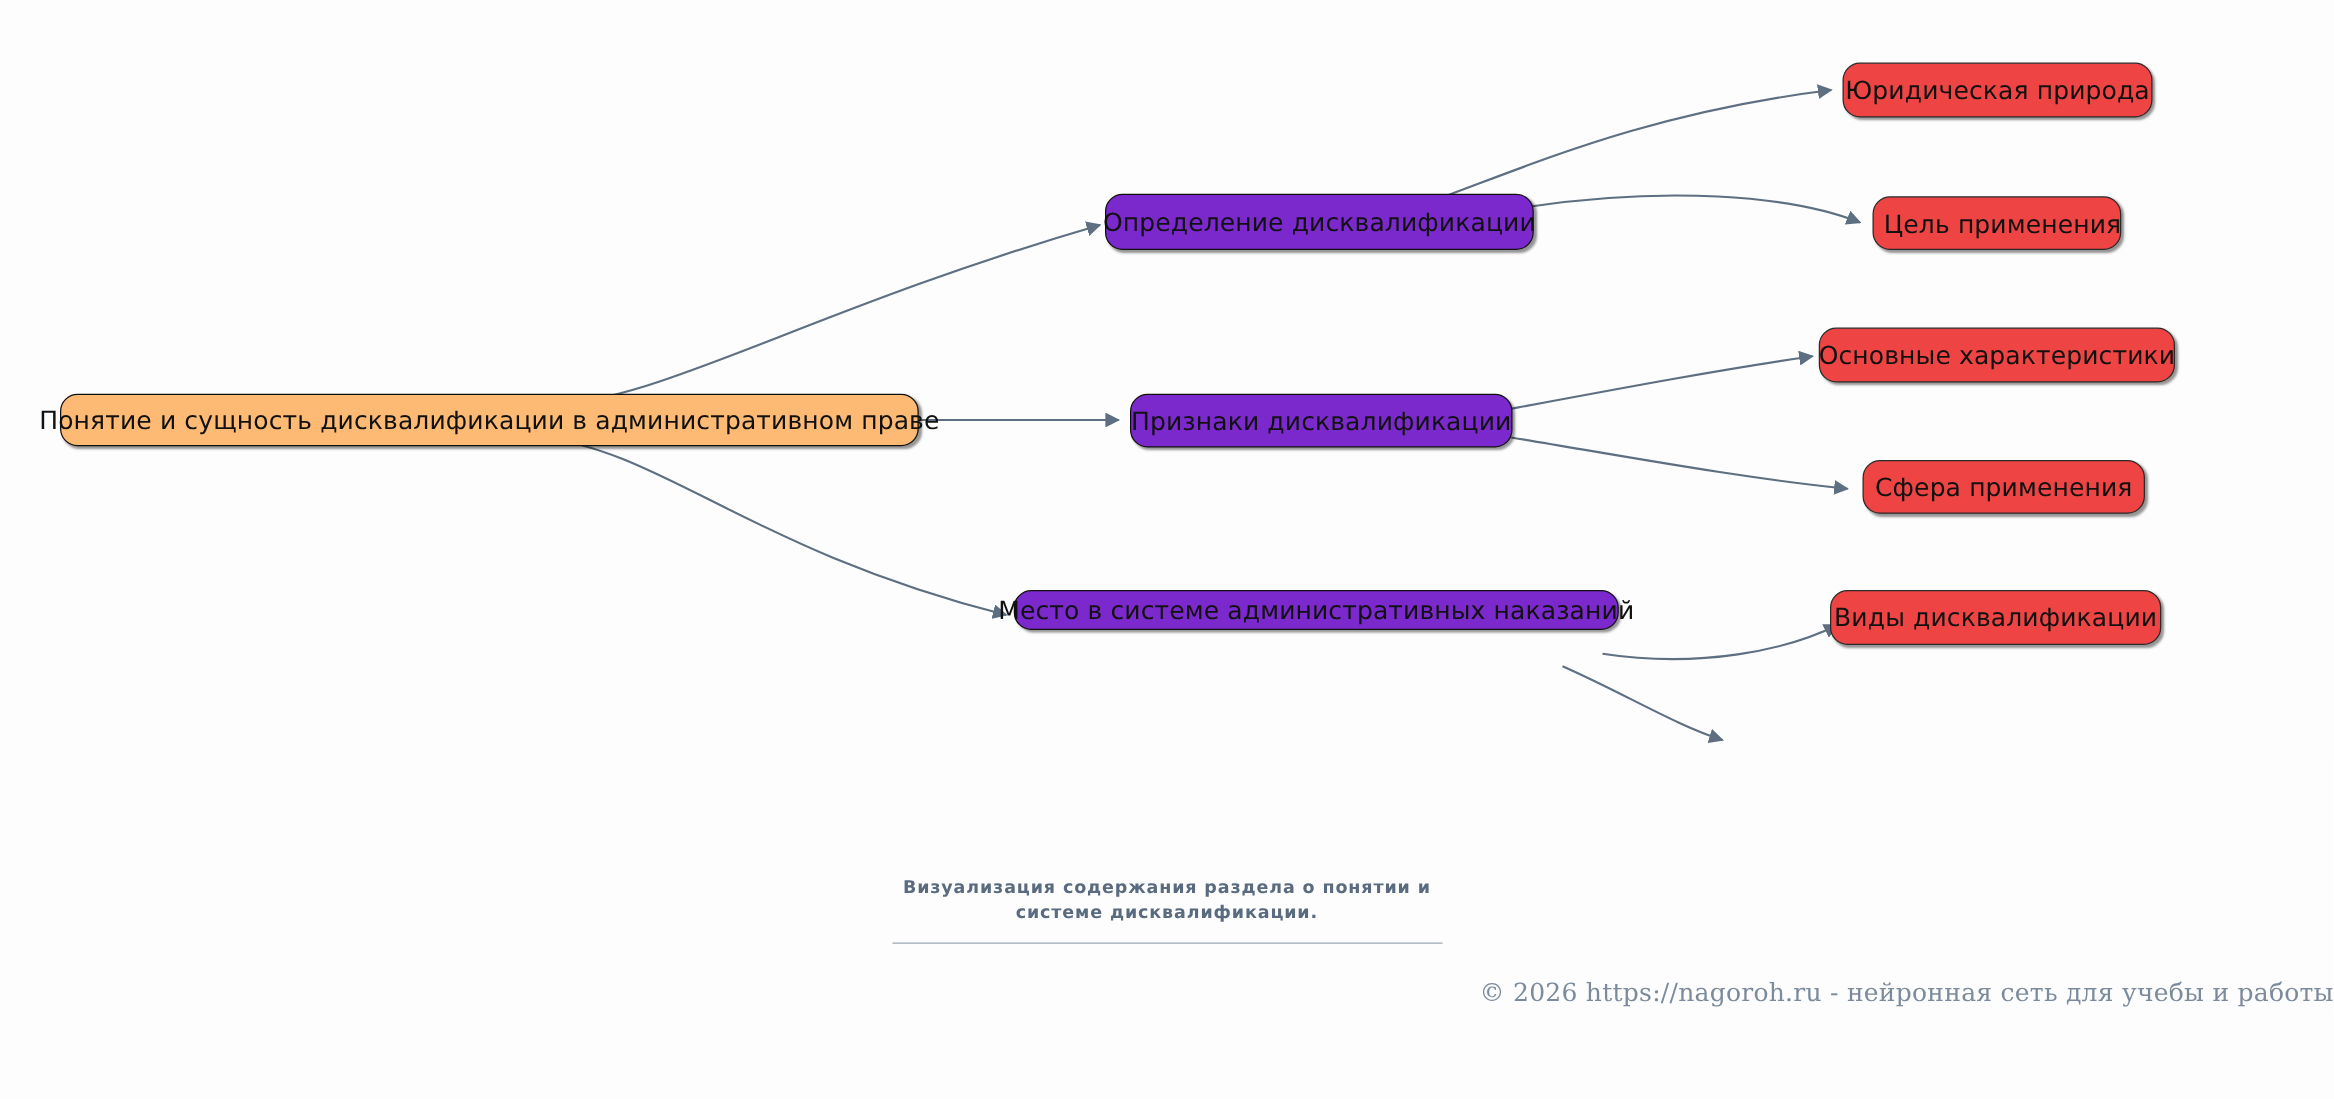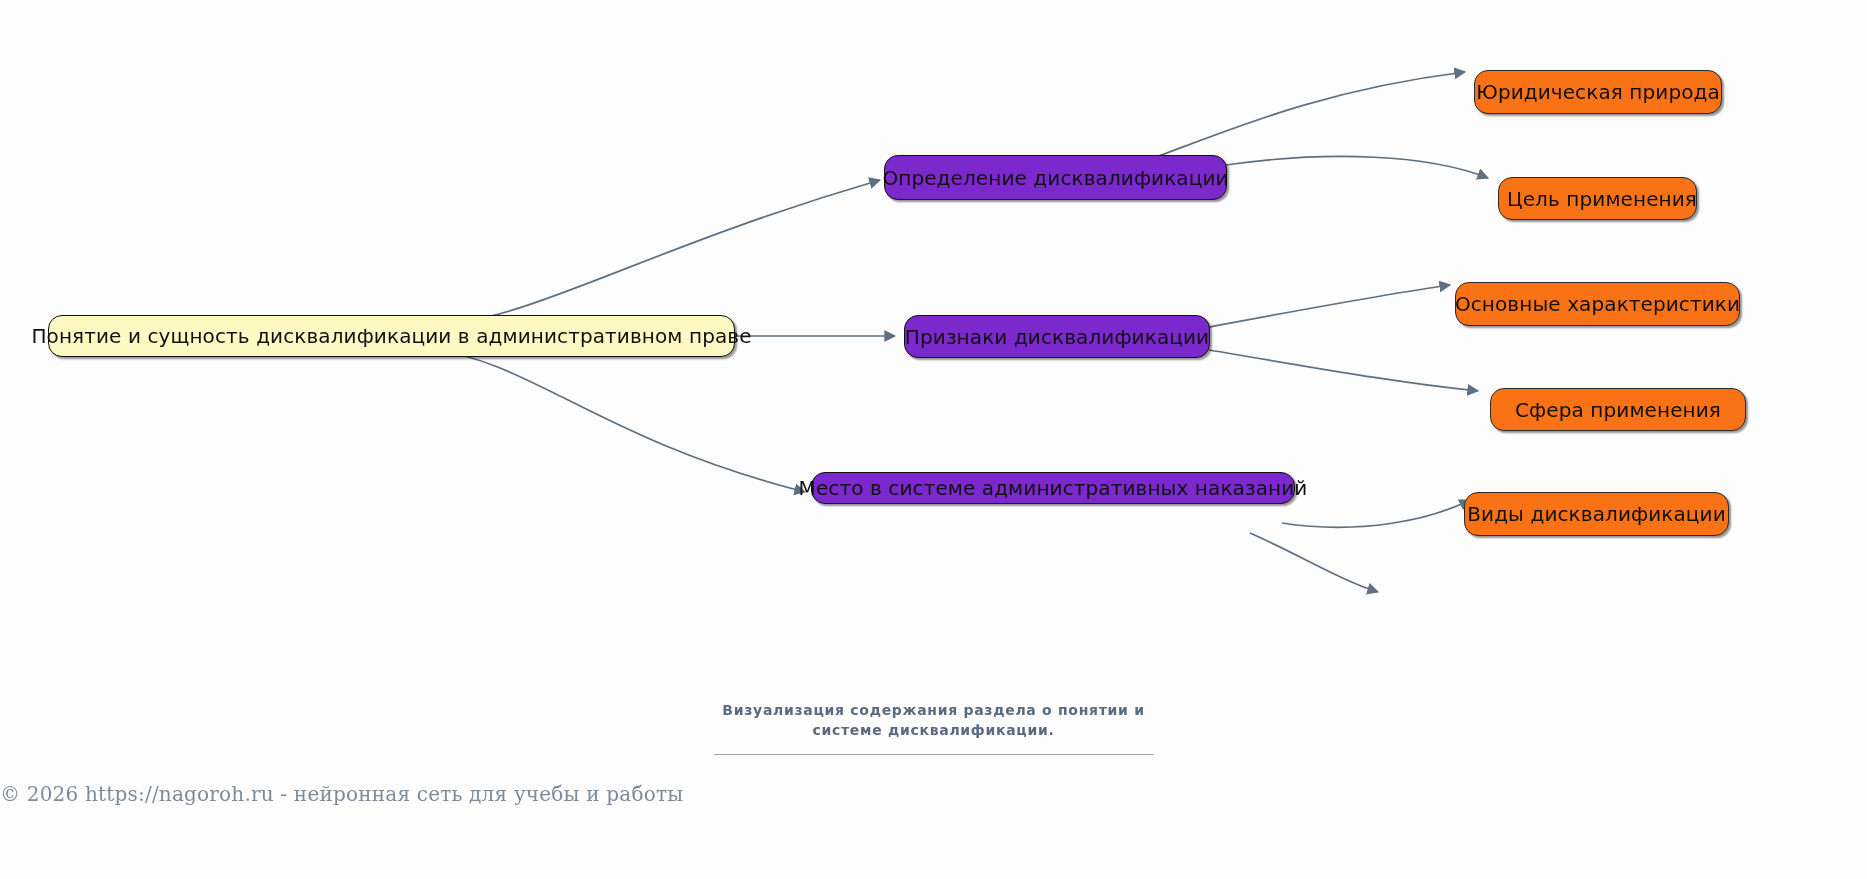--- a/index.html
+++ b/index.html
@@ -41,31 +41,30 @@
     font-size: 20px;
     line-height: 1;
     color: #111111;
     letter-spacing: 0.1px;
     padding: 0 16px;
     box-shadow: 2px 2px 2px rgba(0,0,0,0.42);
     font-family: "DejaVu Sans", "Liberation Sans", sans-serif;
   }
 
   .node.root {
-    background: #fef9c3;
+    background: #fdba74;
   }
 
   .node.branch {
     background: #7b29cd;
   }
 
   .node.leaf {
-    background: #f97316;
+    background: #ef4444;
     border-color: #2a2a2a;
-    margin-top: 20px;
   }
 
   #caption {
     position: absolute;
     left: 0;
     right: 0;
     top: 700px;
     text-align: center;
     color: #5a6b80;
     font-weight: bold;
@@ -80,21 +79,21 @@
     height: 0;
     border-top: 1.3px solid #9aa7b5;
     margin: 13px auto 0 auto;
   }
 
   #footer {
     position: absolute;
     left: 0;
     right: 0;
     top: 782px;
-    text-align: left;
+    text-align: right;
     color: #7c8b9c;
     font-size: 20px;
     font-family: "DejaVu Serif", "Liberation Serif", serif;
     letter-spacing: 0.2px;
   }
 </style>
 </head>
 <body>
 
 <div id="canvas">
@@ -143,21 +142,21 @@
   </div>
 
   <div class="node leaf" style="left:1498px; top:157px; width:199px; height:43px;padding-left:25px;">
     <span>Цель применения</span>
   </div>
 
   <div class="node leaf" style="left:1455px; top:262px; width:285px; height:44px;">
     <span>Основные характеристики</span>
   </div>
 
-  <div class="node leaf" style="left:1490px; top:368px; width:256px; height:43px;">
+  <div class="node leaf" style="left:1490px; top:368px; width:226px; height:43px;">
     <span>Сфера применения</span>
   </div>
 
   <div class="node leaf" style="left:1464px; top:472px; width:265px; height:44px;">
     <span>Виды дисквалификации</span>
   </div>
 
 
   <div id="caption">
     <div>Визуализация содержания раздела о понятии и</div>

